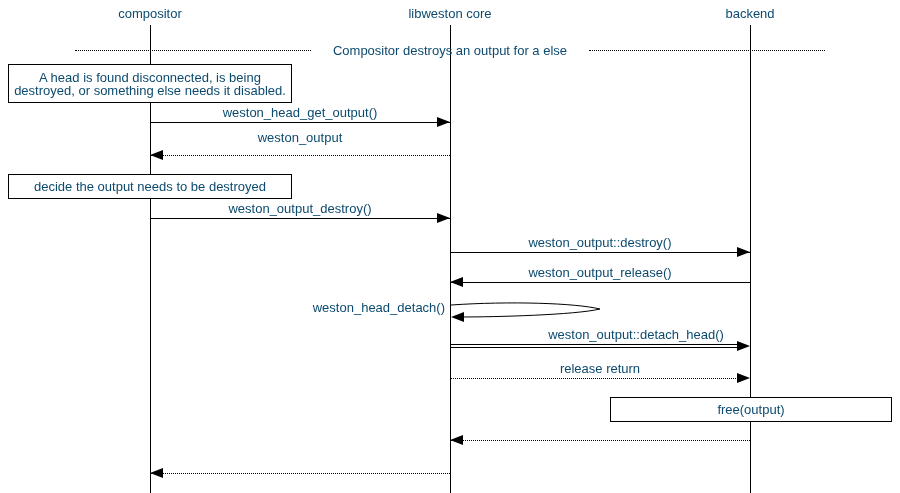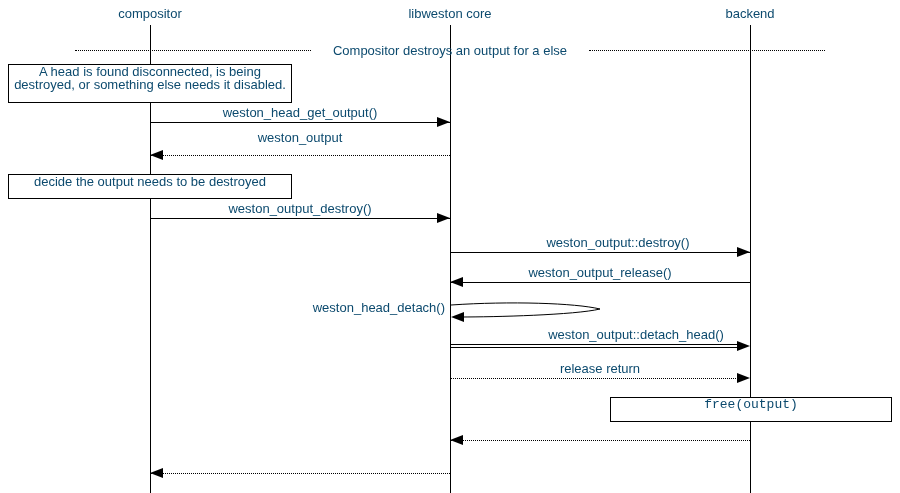--- a/index.html
+++ b/index.html
@@ -58,20 +58,21 @@
     border-top: 5px solid transparent;
     border-bottom: 5px solid transparent;
     border-right: 13px solid #000;
   }
   .note {
     position: absolute;
     box-sizing: border-box;
     border: 1px solid #000;
     background: #fff;
     display: flex;
+    align-items: center;
     justify-content: center;
     text-align: center;
     line-height: 13px;
   }
   .selfloop { position: absolute; }
 </style>
 </head>
 <body>
 
 <div class="canvas">
@@ -101,21 +102,21 @@
   <div class="arrow-left" style="left:150px; top:150px;"></div>
 
   <div class="note" style="left:8px; top:174px; width:284px; height:25px;">
     <span>decide the output needs to be destroyed</span>
   </div>
 
   <div class="msg-label" style="left:150px; width:300px; top:201px;">weston_output_destroy()</div>
   <div class="hline" style="left:150px; width:300px; top:218px;"></div>
   <div class="arrow-right" style="left:437px; top:213px;"></div>
 
-  <div class="msg-label" style="left:450px; width:300px; top:235px;padding-left:18px;">weston_output::destroy()</div>
+  <div class="msg-label" style="left:450px; width:300px; top:235px;">weston_output::destroy()</div>
   <div class="hline" style="left:450px; width:300px; top:252px;"></div>
   <div class="arrow-right" style="left:737px; top:247px;"></div>
 
   <div class="msg-label" style="left:450px; width:300px; top:265px;">weston_output_release()</div>
   <div class="hline" style="left:450px; width:300px; top:282px;"></div>
   <div class="arrow-left" style="left:450px; top:277px;"></div>
 
   <div class="msg-label right" style="left:150px; width:295px; top:300px;">weston_head_detach()</div>
   <svg class="selfloop" style="left:450px; top:299px;" width="152" height="22" viewBox="0 0 152 22">
     <path d="M 1 6 C 60 2 125 4 150 10 C 125 16 45 18 10 18" fill="none" stroke="#000" stroke-width="1"></path>
@@ -123,21 +124,21 @@
   <div class="arrow-left" style="left:451px; top:312px;"></div>
 
   <div class="msg-label" style="left:453px; width:300px; top:327px;padding-left:33px;">weston_output::detach_head()</div>
   <div class="dblline" style="left:450px; width:288px; top:344px;"></div>
   <div class="arrow-right" style="left:737px; top:341px;"></div>
 
   <div class="msg-label" style="left:450px; width:300px; top:361px;">release return</div>
   <div class="hline dotted" style="left:450px; width:290px; top:378px;"></div>
   <div class="arrow-right" style="left:737px; top:373px;"></div>
 
-  <div class="note" style="left:610px; top:397px; width:282px; height:25px;font-family:Liberation Mono, monospace;">
+  <div class="note" style="left:610px; top:397px; width:282px; height:25px;">
     <span>free(output)</span>
   </div>
 
   <div class="hline dotted" style="left:450px; width:300px; top:440px;"></div>
   <div class="arrow-left" style="left:450px; top:435px;"></div>
 
   <div class="hline dotted" style="left:150px; width:300px; top:473px;"></div>
   <div class="arrow-left" style="left:150px; top:468px;"></div>
 
 </div>

